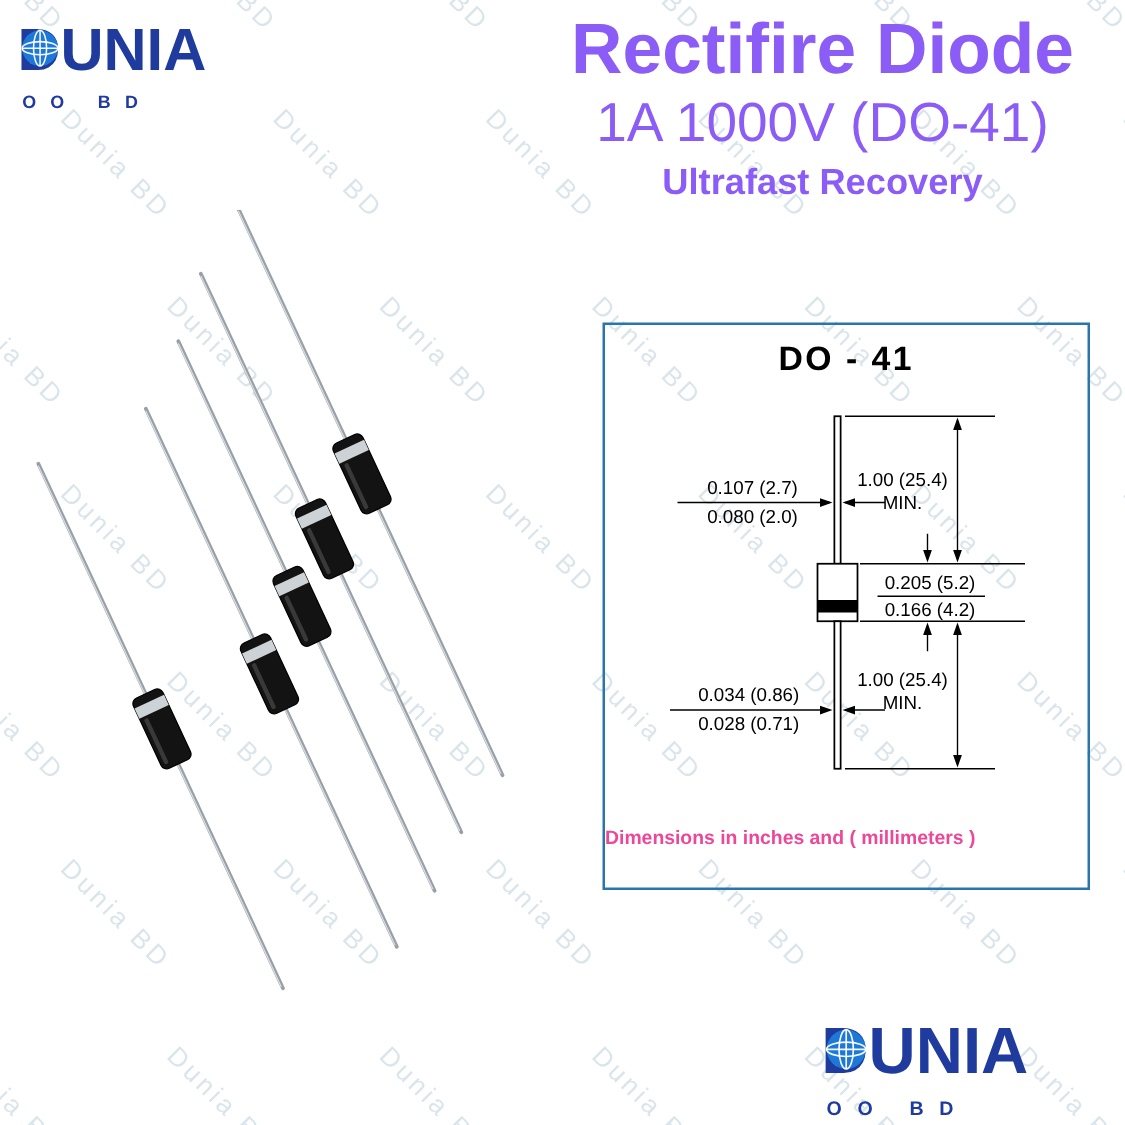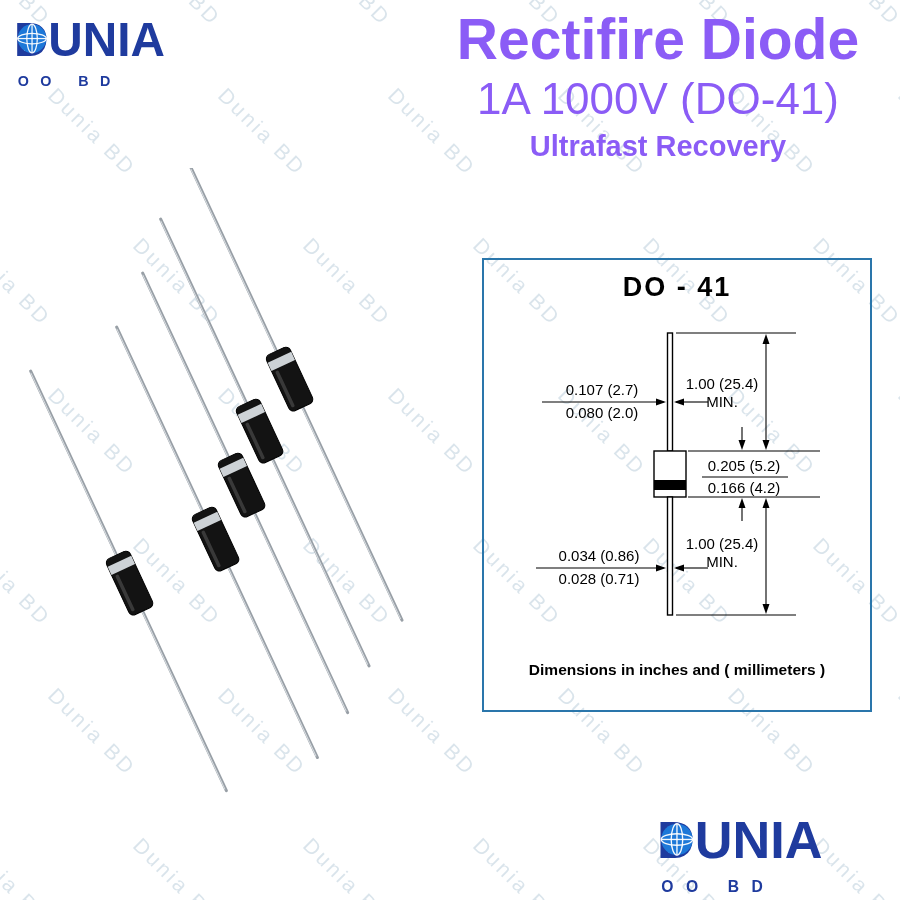--- a/index.html
+++ b/index.html
@@ -33,21 +33,21 @@
   .band{fill:#cdd2d6}
   .bodyhi{fill:#474747;opacity:.75}
 
   
   .diagram-box{position:absolute;left:482px;top:258px;width:390px;height:454px;border:2px solid #2a76ab;z-index:2;background:transparent}
   .diagram-title{margin-top:12px;text-align:center;font-size:27px;font-weight:700;letter-spacing:2px;color:#000;font-family:"Liberation Sans",sans-serif}
   .dim{font-size:15px;fill:#000;font-family:"Liberation Sans",sans-serif}
   .dline{stroke:#000;stroke-width:1.1}
   .od{fill:#fff;stroke:#000;stroke-width:1.4}
   .arr{fill:#000}
-  .footnote{text-align:center;font-size:15.5px;font-weight:700;color:#000000;margin-top:24px}
+  .footnote{font-size:15.5px;font-weight:700;color:#ec4899;margin-top:24px}
 </style>
 </head>
 <body>
 
 <div class="page">
 
   <div id="watermark-layer" style="color: rgb(188, 207, 220);">
       <span class="wm" style="left: -50px; top: -30px;">Dunia BD</span>
       <span class="wm" style="left: 120px; top: -30px;">Dunia BD</span>
       <span class="wm" style="left: 290px; top: -30px;">Dunia BD</span>

